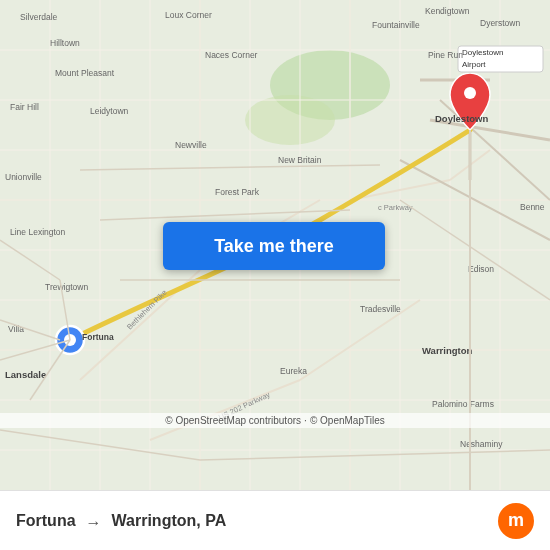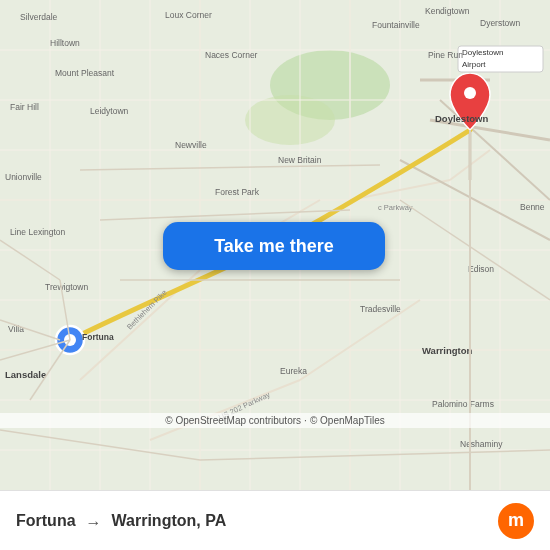--- a/index.html
+++ b/index.html
@@ -28,21 +28,21 @@
     
     #take-me-there-btn {
       position: absolute;
       left: 163px;
       top: 222px;
       width: 222px;
       height: 48px;
       background-color: #1a73e8;
       color: white;
       border: none;
-      border-radius: 15px;
+      border-radius: 6px;
       font-size: 18px;
       font-weight: bold;
       cursor: pointer;
       display: flex;
       align-items: center;
       justify-content: center;
       box-shadow: 0 2px 8px rgba(0,0,0,0.3);
     }
 
     

